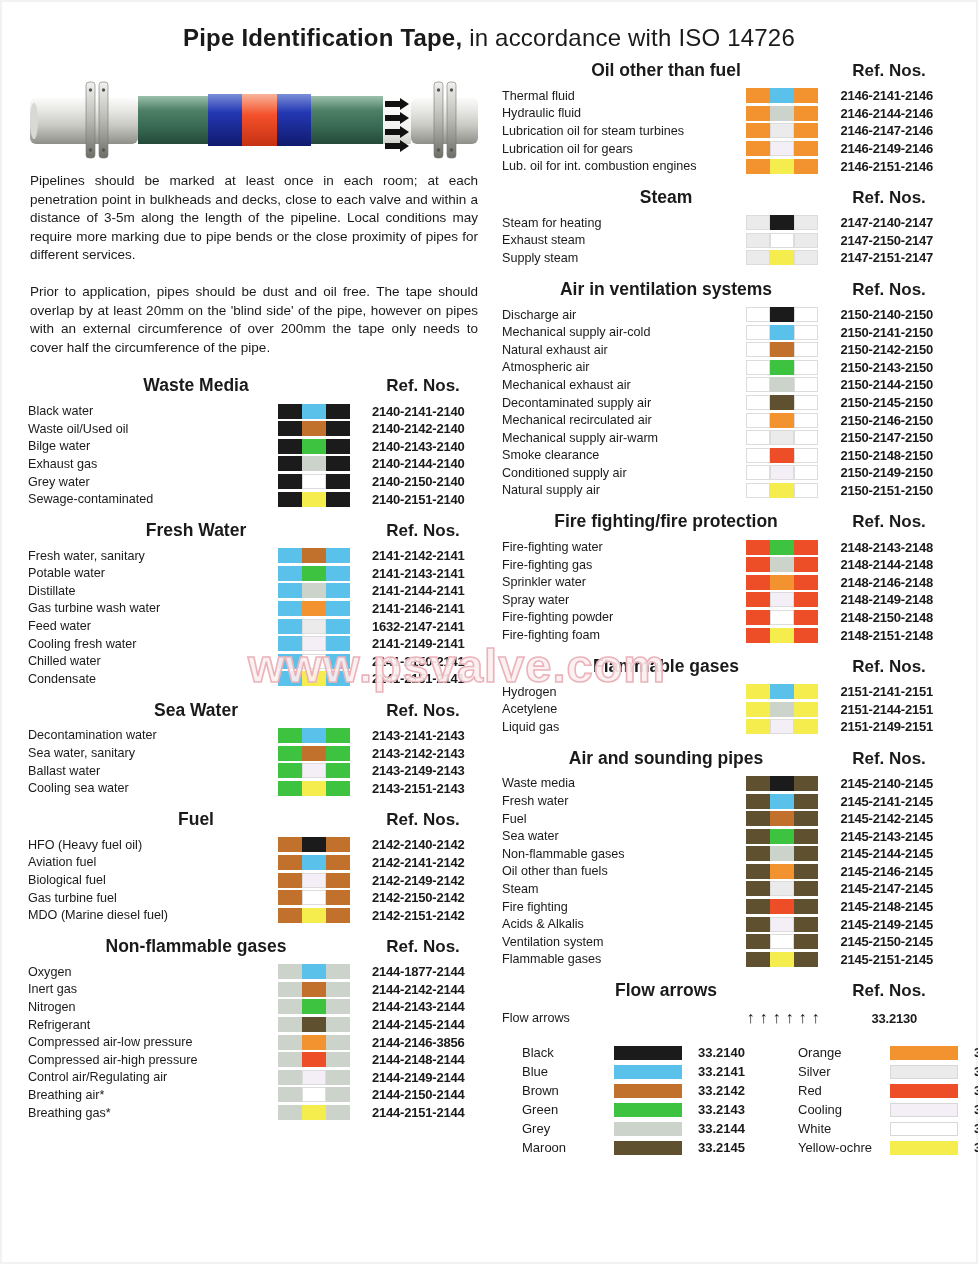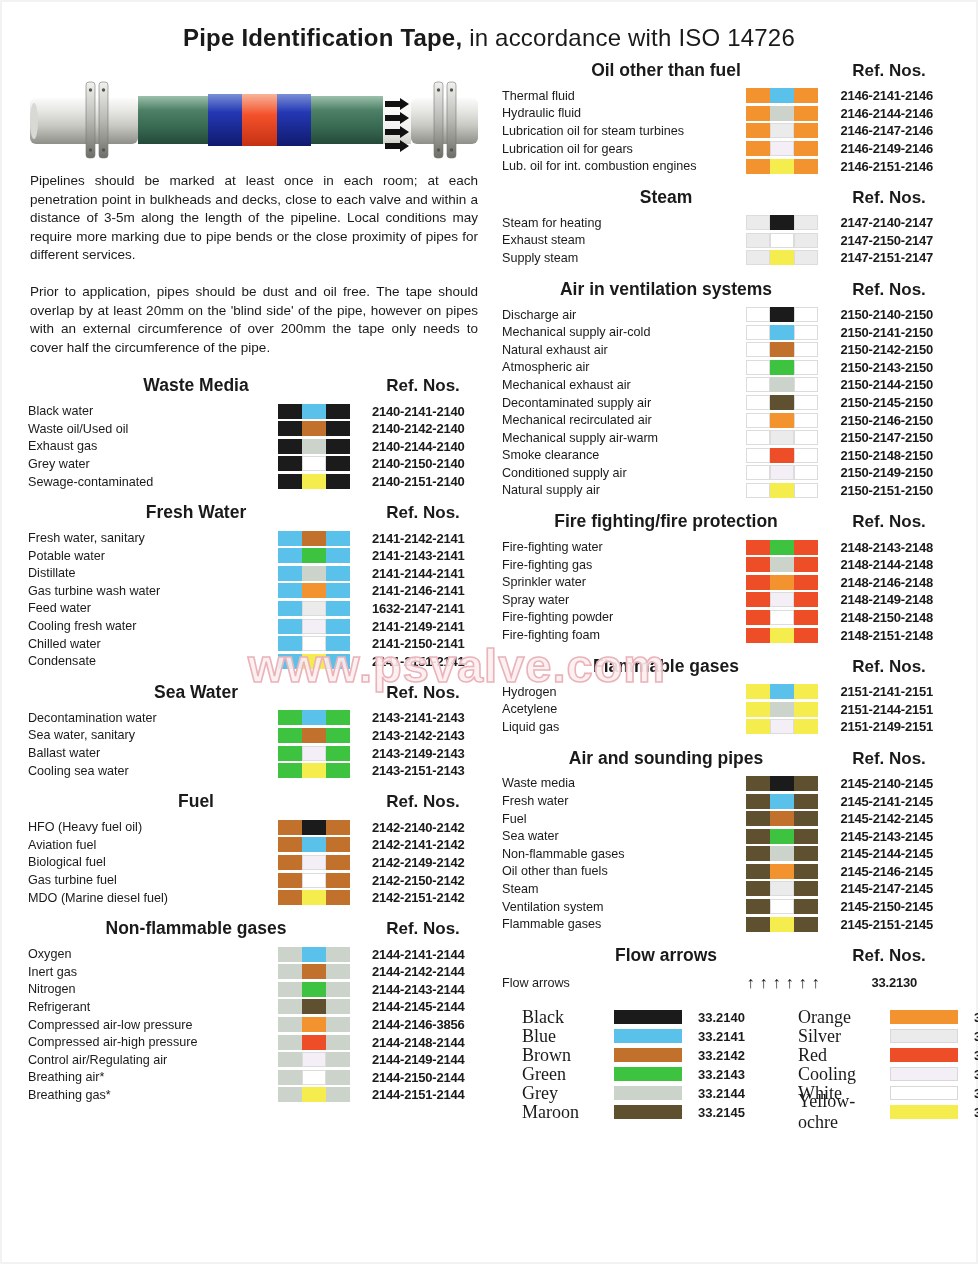--- a/index.html
+++ b/index.html
@@ -26,21 +26,21 @@
   .seg{width:24px;height:15px;display:inline-block;}
   .seg.light{box-shadow:inset 0 0 0 1px #dcdcdc;}
   .ref{width:110px;margin-left:22px;font-size:13px;font-weight:600;letter-spacing:-0.2px;white-space:nowrap;}
   .fa-row{display:flex;align-items:center;height:22px;}
   .fa-glyphs{width:72px;margin-left:0;text-align:center;font-size:16px;font-weight:bold;letter-spacing:5px;white-space:nowrap;}
   .note{margin:16px auto 0 auto;width:440px;text-align:center;font-size:14.5px;font-weight:bold;line-height:19px;}
   .legend{display:flex;margin-top:14px;padding-left:20px;}
   .legend-col{display:flex;flex-direction:column;}
   .legend-col.lc2{margin-left:38px;}
   .lg-row{display:flex;align-items:center;height:19px;}
-  .lg-name{width:92px;font-size:18px;font-family:Liberation Serif, serif;}
+  .lg-name{width:92px;font-size:13px;}
   .lg-swatch{width:68px;height:14px;}
   .lg-swatch.light{box-shadow:inset 0 0 0 1px #d8d8d8;}
   .lg-ref{width:62px;margin-left:16px;font-size:13px;font-weight:600;}
   .watermark{
     position:absolute;left:248px;top:638px;width:480px;
     font-size:47px;font-weight:bold;letter-spacing:1px;
     color:rgba(252,238,240,0.9);
     -webkit-text-stroke:1.6px #eab3ba;
     pointer-events:none;z-index:5;
   }
@@ -145,20 +145,29 @@
           <div class="row">
             <div class="lbl">Waste oil/Used oil</div>
             <div class="swatch">
               <span class="seg" style="background: rgb(27, 27, 27);"></span>
               <span class="seg" style="background: rgb(193, 113, 44);"></span>
               <span class="seg" style="background: rgb(27, 27, 27);"></span>
             </div>
             <div class="ref">2140-2142-2140</div>
           </div>
           <div class="row">
+            <div class="lbl">Bilge water</div>
+            <div class="swatch">
+              <span class="seg" style="background: rgb(27, 27, 27);"></span>
+              <span class="seg" style="background: rgb(61, 195, 63);"></span>
+              <span class="seg" style="background: rgb(27, 27, 27);"></span>
+            </div>
+            <div class="ref">2140-2143-2140</div>
+          </div>
+          <div class="row">
             <div class="lbl">Exhaust gas</div>
             <div class="swatch">
               <span class="seg" style="background: rgb(27, 27, 27);"></span>
               <span class="seg" style="background: rgb(204, 211, 203);"></span>
               <span class="seg" style="background: rgb(27, 27, 27);"></span>
             </div>
             <div class="ref">2140-2144-2140</div>
           </div>
           <div class="row">
             <div class="lbl">Grey water</div>
@@ -355,21 +364,21 @@
             <div class="sec-title">Non-flammable gases</div>
             <div class="sec-ref">Ref. Nos.</div>
           </div>
           <div class="row">
             <div class="lbl">Oxygen</div>
             <div class="swatch">
               <span class="seg" style="background: rgb(204, 211, 203);"></span>
               <span class="seg" style="background: rgb(90, 193, 234);"></span>
               <span class="seg" style="background: rgb(204, 211, 203);"></span>
             </div>
-            <div class="ref">2144-2141-2144</div>
+            <div class="ref">2144-1877-2144</div>
           </div>
           <div class="row">
             <div class="lbl">Inert gas</div>
             <div class="swatch">
               <span class="seg" style="background: rgb(204, 211, 203);"></span>
               <span class="seg" style="background: rgb(193, 113, 44);"></span>
               <span class="seg" style="background: rgb(204, 211, 203);"></span>
             </div>
             <div class="ref">2144-2142-2144</div>
           </div>
@@ -784,20 +793,38 @@
             <div class="ref">2145-2146-2145</div>
           </div>
           <div class="row">
             <div class="lbl">Steam</div>
             <div class="swatch">
               <span class="seg" style="background: rgb(95, 81, 48);"></span>
               <span class="seg light" style="background: rgb(235, 235, 235);"></span>
               <span class="seg" style="background: rgb(95, 81, 48);"></span>
             </div>
             <div class="ref">2145-2147-2145</div>
+          </div>
+          <div class="row">
+            <div class="lbl">Fire fighting</div>
+            <div class="swatch">
+              <span class="seg" style="background: rgb(95, 81, 48);"></span>
+              <span class="seg" style="background: rgb(237, 77, 39);"></span>
+              <span class="seg" style="background: rgb(95, 81, 48);"></span>
+            </div>
+            <div class="ref">2145-2148-2145</div>
+          </div>
+          <div class="row">
+            <div class="lbl">Acids &amp; Alkalis</div>
+            <div class="swatch">
+              <span class="seg" style="background: rgb(95, 81, 48);"></span>
+              <span class="seg light" style="background: rgb(244, 238, 246);"></span>
+              <span class="seg" style="background: rgb(95, 81, 48);"></span>
+            </div>
+            <div class="ref">2145-2149-2145</div>
           </div>
           <div class="row">
             <div class="lbl">Ventilation system</div>
             <div class="swatch">
               <span class="seg" style="background: rgb(95, 81, 48);"></span>
               <span class="seg light" style="background: rgb(255, 255, 255);"></span>
               <span class="seg" style="background: rgb(95, 81, 48);"></span>
             </div>
             <div class="ref">2145-2150-2145</div>
           </div>

